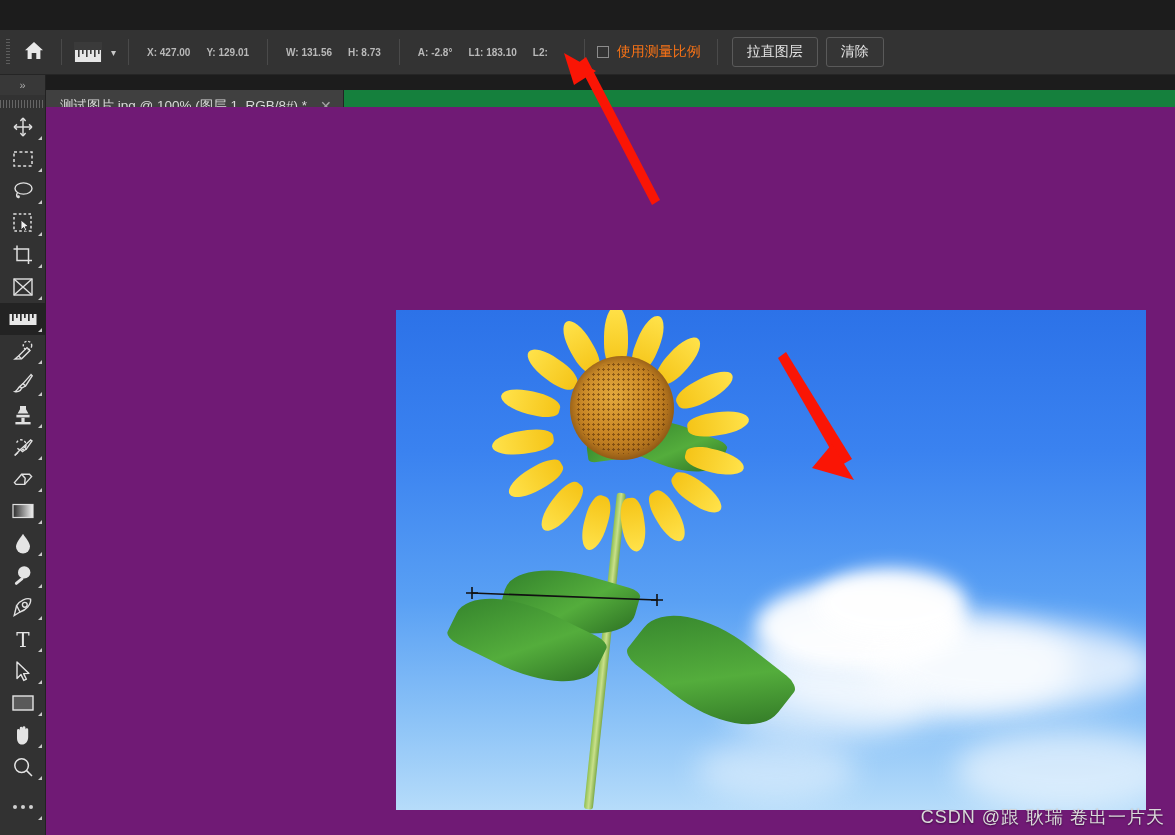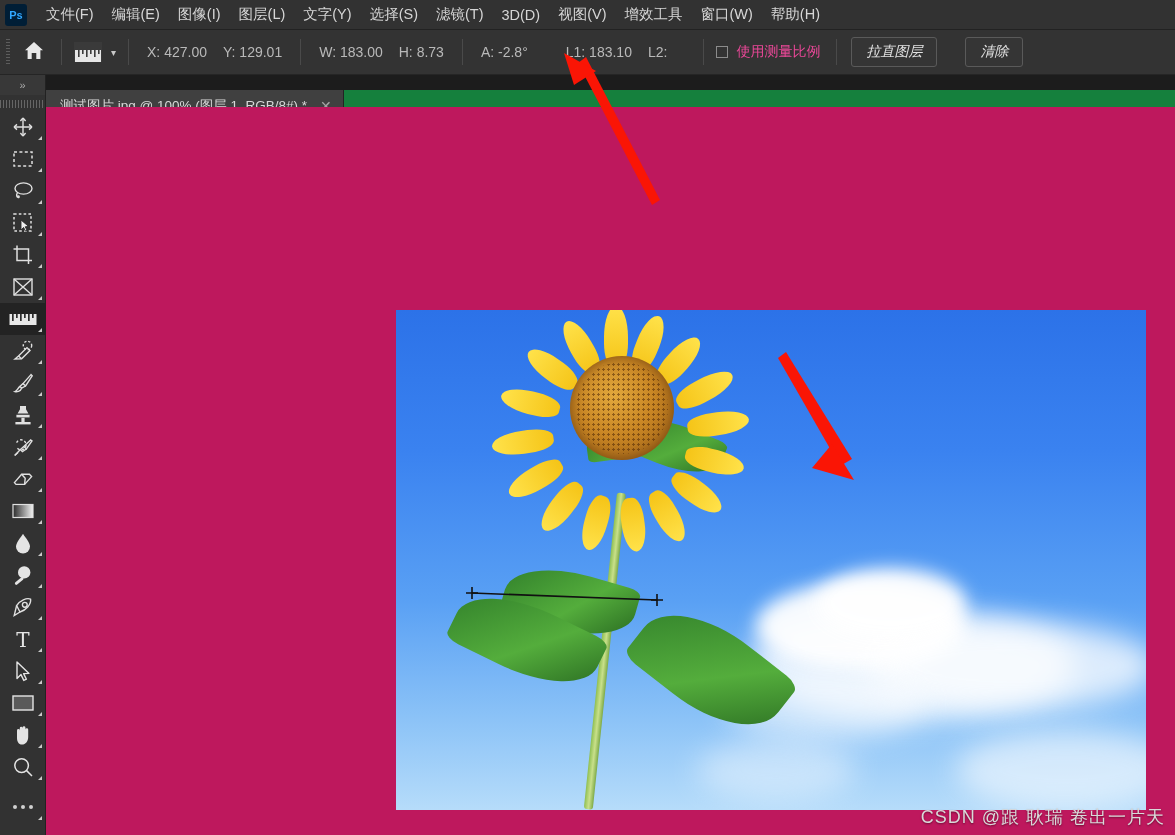--- a/index.html
+++ b/index.html
@@ -47,33 +47,32 @@
   }
   .opt-sep{ width:1px; height:26px; background:#4a4a4a; margin:0 8px; }
   .tool-preset{
     display:flex; align-items:center; gap:9px; padding:0 4px; cursor:pointer;
   }
   .preset-swatch{
     width:28px; height:20px; background:#3a3a3a;
     display:flex; align-items:flex-end; justify-content:center;
   }
   .chev{ color:#c8c8c8; font-size:10px; }
-  .opt-field{ color:#b9b9b9; font-size:14px; white-space:nowrap; }
+  .opt-field{ color:#b9b9b9; font-size:10px; white-space:nowrap;font-weight:bold; }
   .opt-field .lbl{ color:#b9b9b9; }
   .opt-group{ display:flex; align-items:center; gap:16px; padding:0 10px; }
   .chk-wrap{ display:flex; align-items:center; gap:8px; cursor:pointer; padding:0 4px; }
   .chk{
     width:12px; height:12px; border:1px solid #8c8c8c; background:#333;
   }
-  .chk-label{ color:#ec4899; font-size:14px; }
+  .chk-label{ color:#f97316; font-size:14px; }
   .btn{
     background:#353535; border:1px solid #5a5a5a; border-radius:3px;
     color:#e2e2e2; font-size:14px; padding:5px 14px; cursor:pointer;
     white-space:nowrap;
-    font-style:italic;
   }
 
   
   .toolbar{
     position:absolute; left:0; top:75px; width:46px; height:760px;
     background:#323232; border-right:1px solid #222;
   }
   .tb-collapse{
     height:20px; display:flex; align-items:center; justify-content:center;
     color:#aaa; font-size:11px; cursor:pointer; background:#383838;
@@ -105,21 +104,21 @@
     display:inline-flex; align-items:center; height:32px;
     background:#404040; padding:0 11px 0 14px; gap:13px;
     border-right:1px solid #232323; cursor:pointer;
   }
   .doctab-title{ color:#d8d8d8; font-size:13.5px; white-space:nowrap; }
   .doctab-close{ color:#a5a5a5; font-size:14px; cursor:pointer; line-height:1; }
 
   
   .workarea{
     position:absolute; left:46px; top:107px; width:1129px; height:728px;
-    background:#be185d; overflow:hidden;
+    background:#701a75; overflow:hidden;
   }
   .photo{
     position:absolute; left:350px; top:203px; width:750px; height:500px;
     overflow:hidden;
     background:linear-gradient(to bottom,#2c72e8 0%,#3a82f0 28%,#59a0f4 58%,#8cc3f7 82%,#b6dcfa 100%);
   }
   
   .cloud{ position:absolute; background:#fff; border-radius:50%; filter:blur(9px); opacity:.95; }
   .cloud2{ position:absolute; background:#fff; border-radius:50%; filter:blur(14px); opacity:.75; }
 
@@ -160,35 +159,20 @@
     color:#d9d9d9; font-size:18px; letter-spacing:1px;
     text-shadow:0 1px 2px rgba(0,0,0,.45);
     white-space:nowrap;
   }
 </style>
 </head>
 <body>
 
 <div id="app">
 
-  <div class="menubar">
-    <div class="ps-logo">Ps</div>
-    <div class="menu-item">文件(F)</div>
-    <div class="menu-item">编辑(E)</div>
-    <div class="menu-item">图像(I)</div>
-    <div class="menu-item">图层(L)</div>
-    <div class="menu-item">文字(Y)</div>
-    <div class="menu-item">选择(S)</div>
-    <div class="menu-item">滤镜(T)</div>
-    <div class="menu-item">3D(D)</div>
-    <div class="menu-item">视图(V)</div>
-    <div class="menu-item">增效工具</div>
-    <div class="menu-item">窗口(W)</div>
-    <div class="menu-item">帮助(H)</div>
-  </div>
 
   <div class="optionsbar">
     <div class="grip"></div>
 
     <div class="home-btn">
       <span>
         <svg width="20" height="19" viewBox="0 0 20 19">
           <path d="M10 1 L19 9.2 L16.4 9.2 L16.4 18 L12.3 18 L12.3 12 L7.7 12 L7.7 18 L3.6 18 L3.6 9.2 L1 9.2 Z" fill="#e8e8e8"></path>
         </svg>
       </span>
@@ -222,56 +206,56 @@
         <span class="lbl">Y:</span>
         <span>129.01</span>
       </div>
     </div>
 
     <div class="opt-sep"></div>
 
     <div class="opt-group">
       <div class="opt-field">
         <span class="lbl">W:</span>
-        <span>183.00</span>
+        <span>131.56</span>
       </div>
       <div class="opt-field">
         <span class="lbl">H:</span>
         <span>8.73</span>
       </div>
     </div>
 
     <div class="opt-sep"></div>
 
     <div class="opt-group">
       <div class="opt-field">
         <span class="lbl">A:</span>
         <span>-2.8°</span>
       </div>
-      <div class="opt-field" style="margin-left:22px">
+      <div class="opt-field" style="">
         <span class="lbl">L1:</span>
         <span>183.10</span>
       </div>
       <div class="opt-field">
         <span class="lbl">L2:</span>
         <span></span>
       </div>
     </div>
 
     <div class="opt-sep" style="margin-left:26px"></div>
 
     <label class="chk-wrap">
       <span class="chk"></span>
       <span class="chk-label">使用测量比例</span>
     </label>
 
     <div class="opt-sep" style="margin-left:12px;margin-right:14px"></div>
 
     <button class="btn">拉直图层</button>
-    <button class="btn" style="margin-left:28px">清除</button>
+    <button class="btn" style="margin-left:8px">清除</button>
   </div>
 
   <div class="toolbar">
     <div class="tb-collapse">»</div>
     <div class="tb-grip"></div>
 
     <div class="tool">
       <span>
         <svg width="22" height="22" viewBox="0 0 22 22">
             <g fill="none" stroke="#e0e0e0" stroke-width="1.4">

